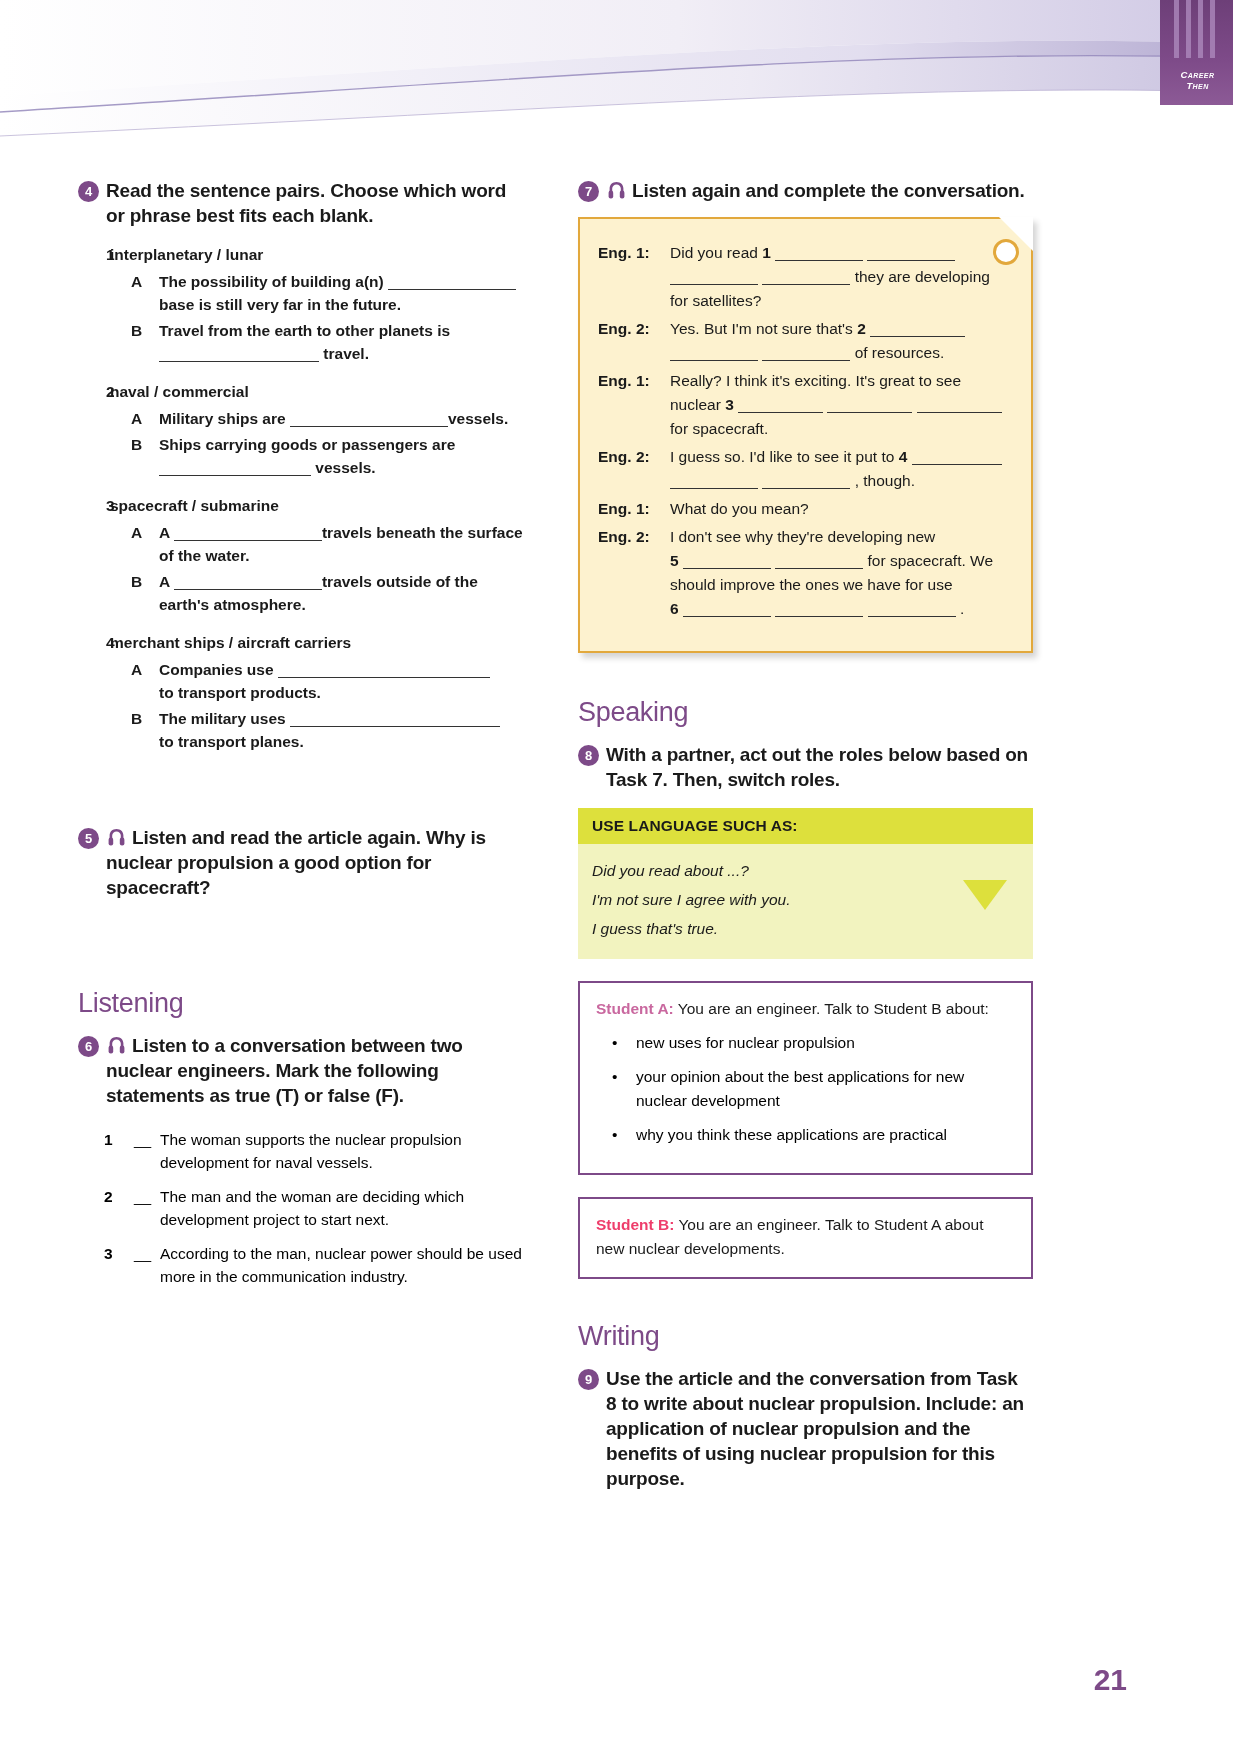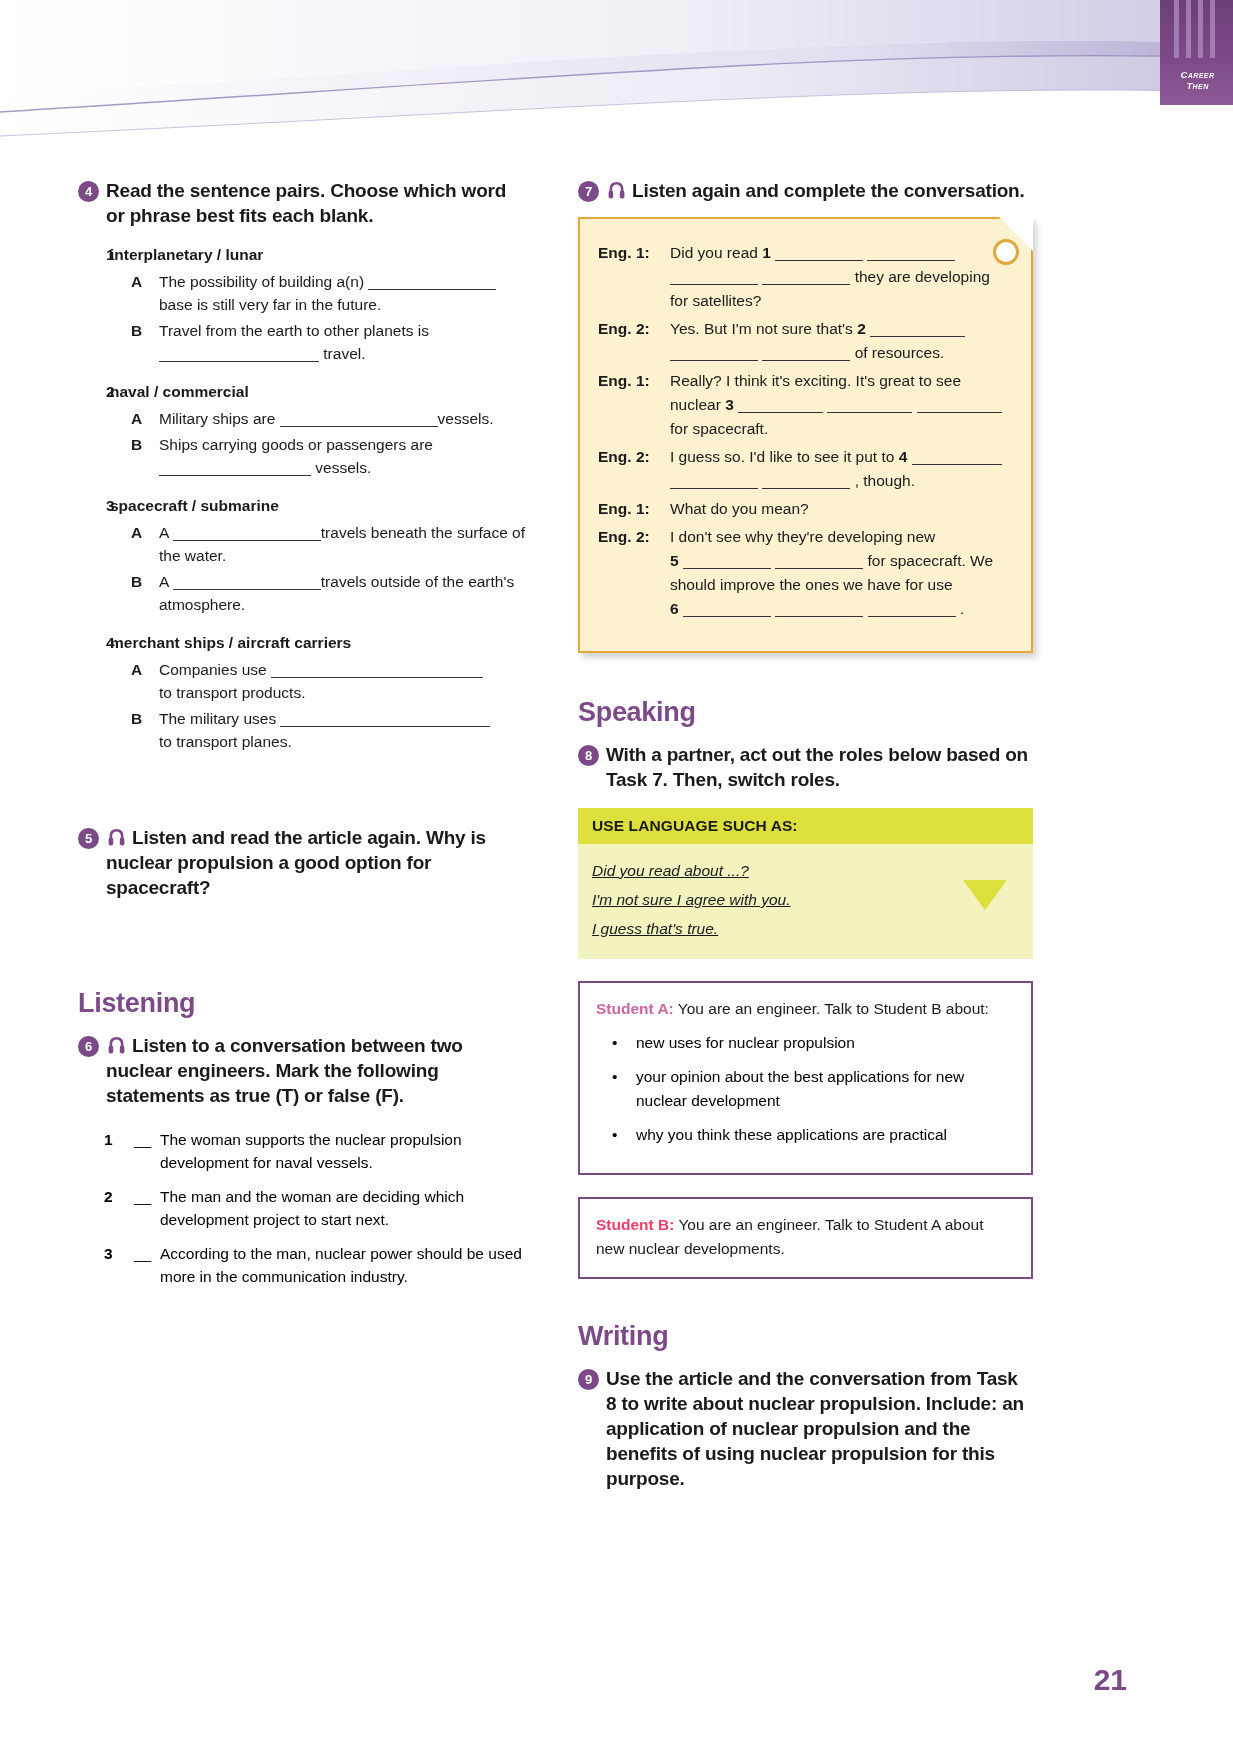--- a/index.html
+++ b/index.html
@@ -46,26 +46,26 @@
   
   .hp svg { display:block; }
 
   
   .ex-list { margin-top: 18px; }
   .ex-item { margin-bottom: 18px; }
   .ex-head { display: flex; font-size: 15.5px; font-weight: bold; color: #1a1a1a; margin-bottom: 6px; }
   .ex-head .n { width: 32px; flex: 0 0 32px; padding-left: 28px; }
   .sub { display: flex; font-size: 15.5px; line-height: 23px; color: #1a1a1a; margin-bottom: 3px; }
   .sub .lt { width: 28px; flex: 0 0 28px; font-weight: bold; padding-left: 53px; box-sizing: content-box; }
-  .sub .body { flex: 1 1 auto; }
+  .sub .body { flex: 1 1 auto; font-weight: bold; }
   .blank { display: inline-block; border-bottom: 1px solid #333; height: 16px; vertical-align: -3px; }
 
   
   .section-h {
-    font-size: 27px; font-weight: bold; color: #7d4a88;
+    font-size: 27px; font-weight: normal; color: #7d4a88;
     letter-spacing: -0.3px;
   }
 
   
   .tf { display: flex; font-size: 15.5px; line-height: 23px; margin-bottom: 11px; }
   .tf .n { flex: 0 0 30px; font-weight: bold; padding-left: 26px; box-sizing: content-box; }
   .tf .u { flex: 0 0 26px; }
   .tf .body { flex: 1 1 auto; }
 
   
@@ -89,21 +89,21 @@
   .line .txt.just { text-align: justify; }
   .bn { font-weight: bold; }
 
   
   .ul-box { margin-top: 16px; position: relative; }
   .ul-head {
     background: #dde03c; color: #1a1a1a; font-weight: bold; font-size: 15.5px;
     padding: 9px 0 9px 14px; letter-spacing: .1px;
   }
   .ul-body { background: #f2f3bf; padding: 12px 14px 16px 14px; position: relative; }
-  .ul-body p { font-style: italic; font-size: 15.5px; line-height: 29px; color: #1a1a1a; text-decoration: underline; }
+  .ul-body p { font-style: italic; font-size: 15.5px; line-height: 29px; color: #1a1a1a; }
   .ul-notch {
     position: absolute; right: 26px; top: 36px; width: 0; height: 0;
     border-left: 22px solid transparent; border-right: 22px solid transparent;
     border-top: 30px solid #dde03c; z-index: 4;
   }
 
   
   .stu-box { border: 2px solid #7d4a88; padding: 14px 16px 16px 16px; margin-top: 22px; }
   .stu-box p { font-size: 15.5px; line-height: 24px; color: #1a1a1a; }
   .stu-a { color: #c9689f; font-weight: bold; }

